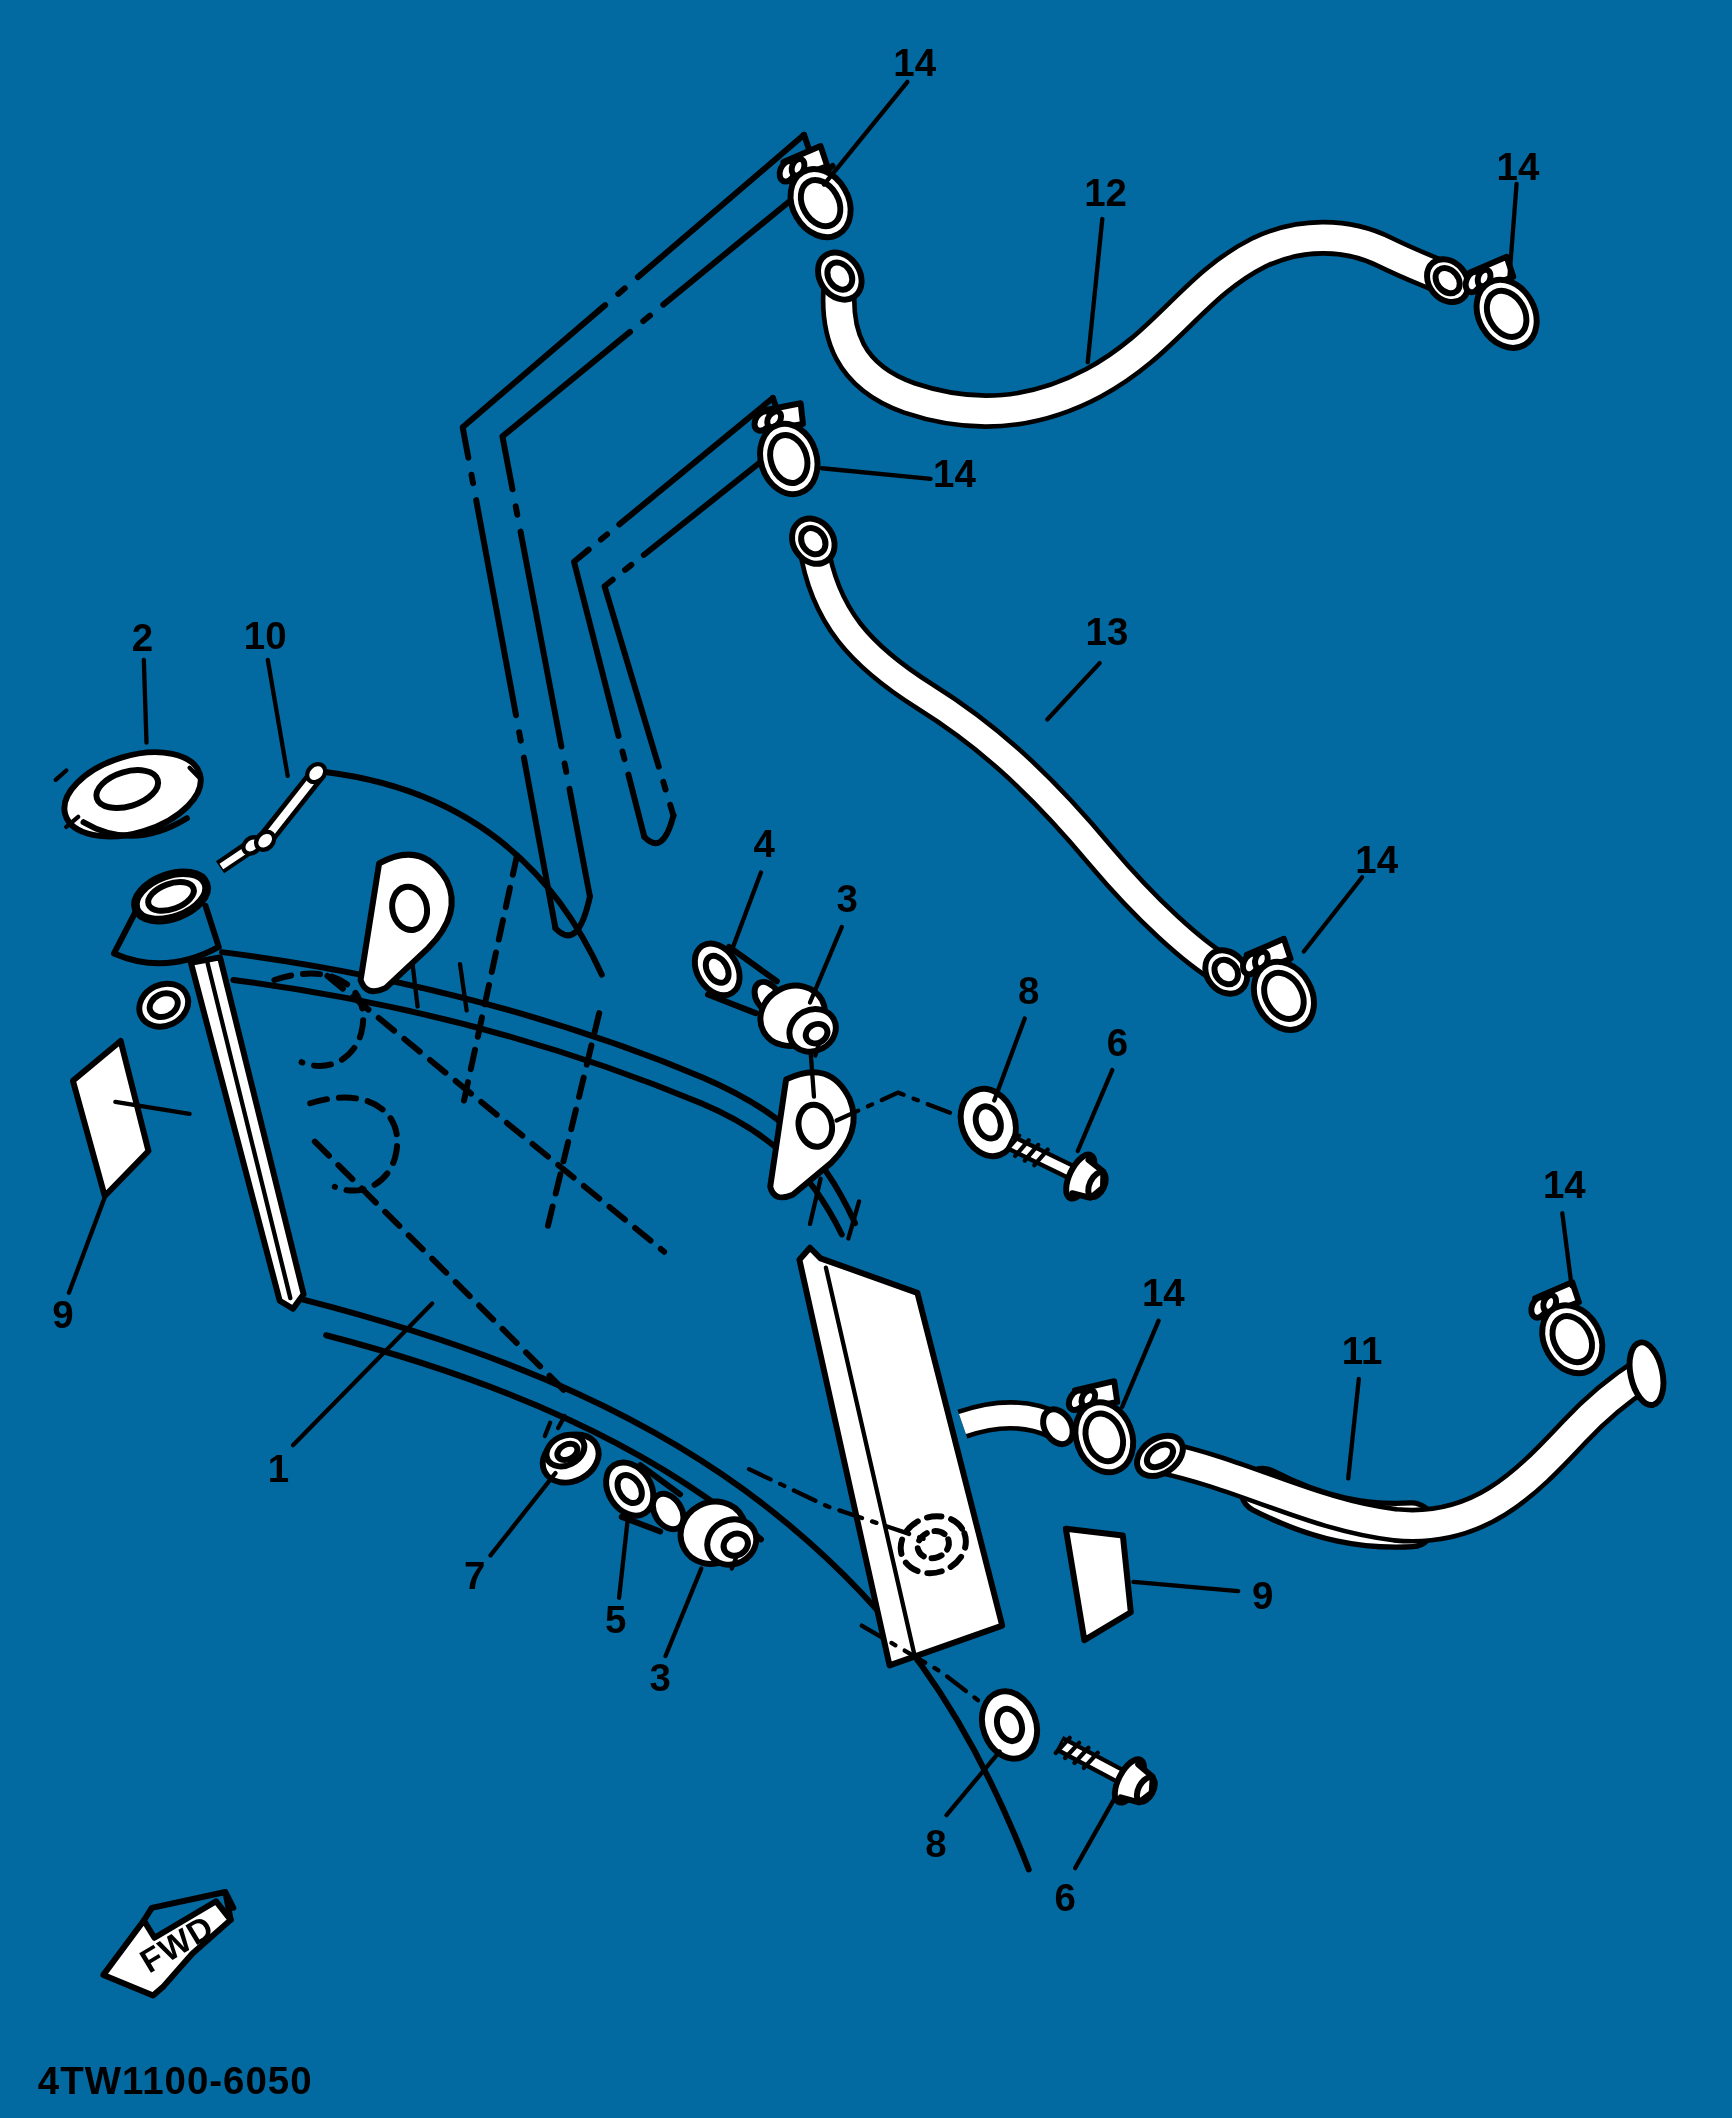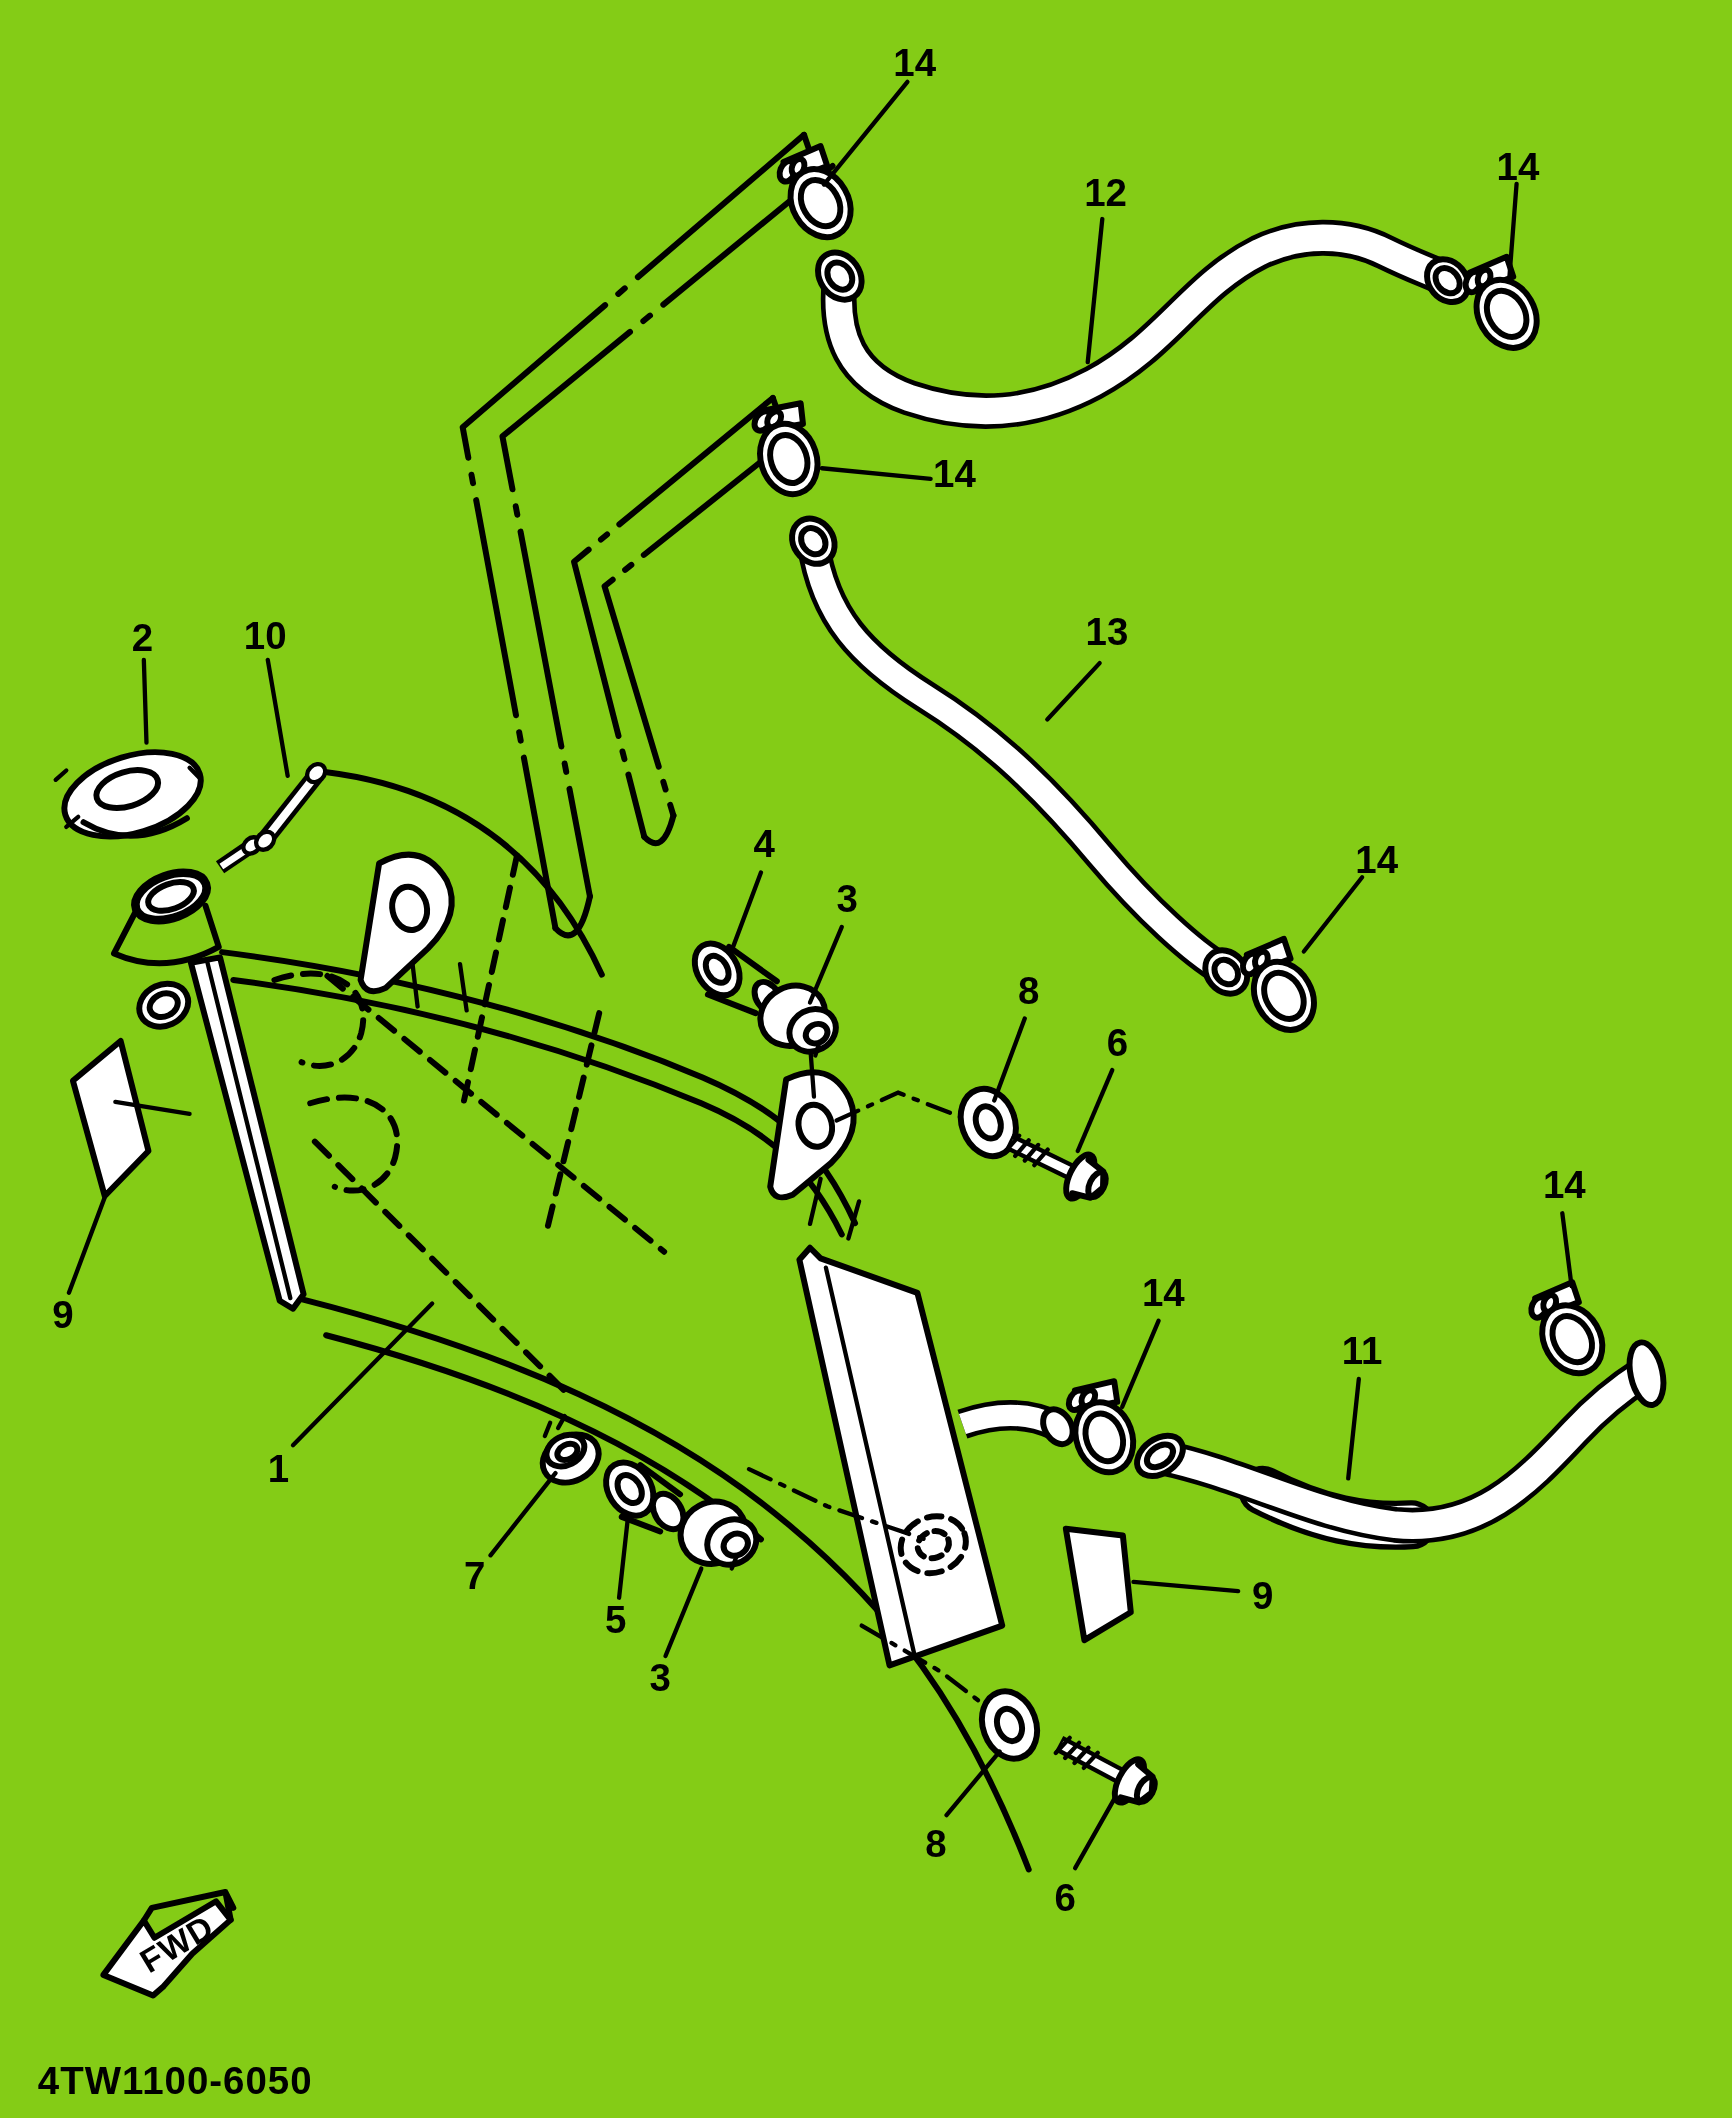--- a/index.html
+++ b/index.html
@@ -1,16 +1,16 @@
 <!DOCTYPE html>
 <html style="font-size:10.6px"><head>
 <meta charset="utf-8">
 <style>
   html,body{margin:0;padding:0;background:#ffffff;}
-  .page{position:relative;width:1732px;height:2119px;background:#84cc16;overflow:hidden;
+  .page{position:relative;width:1732px;height:2119px;background:#0369a1;overflow:hidden;
         font-family:"Liberation Sans","DejaVu Sans",sans-serif;}
   svg{position:absolute;left:0;top:0;}
   .ln{stroke:#000;fill:none;stroke-width:9;stroke-linecap:round;stroke-linejoin:round;}
   .thin{stroke:#000;fill:none;stroke-width:6.5;stroke-linecap:round;}
   .wfill{fill:#ffffff;}
   .cv{font-size:58px;font-weight:700;fill:#000;}
   .code{font-size:58px;font-weight:700;fill:#000;letter-spacing:1.5px;}
   .fwd{font-size:50px;font-weight:700;fill:#000;letter-spacing:2px;}
 </style>
 </head>

